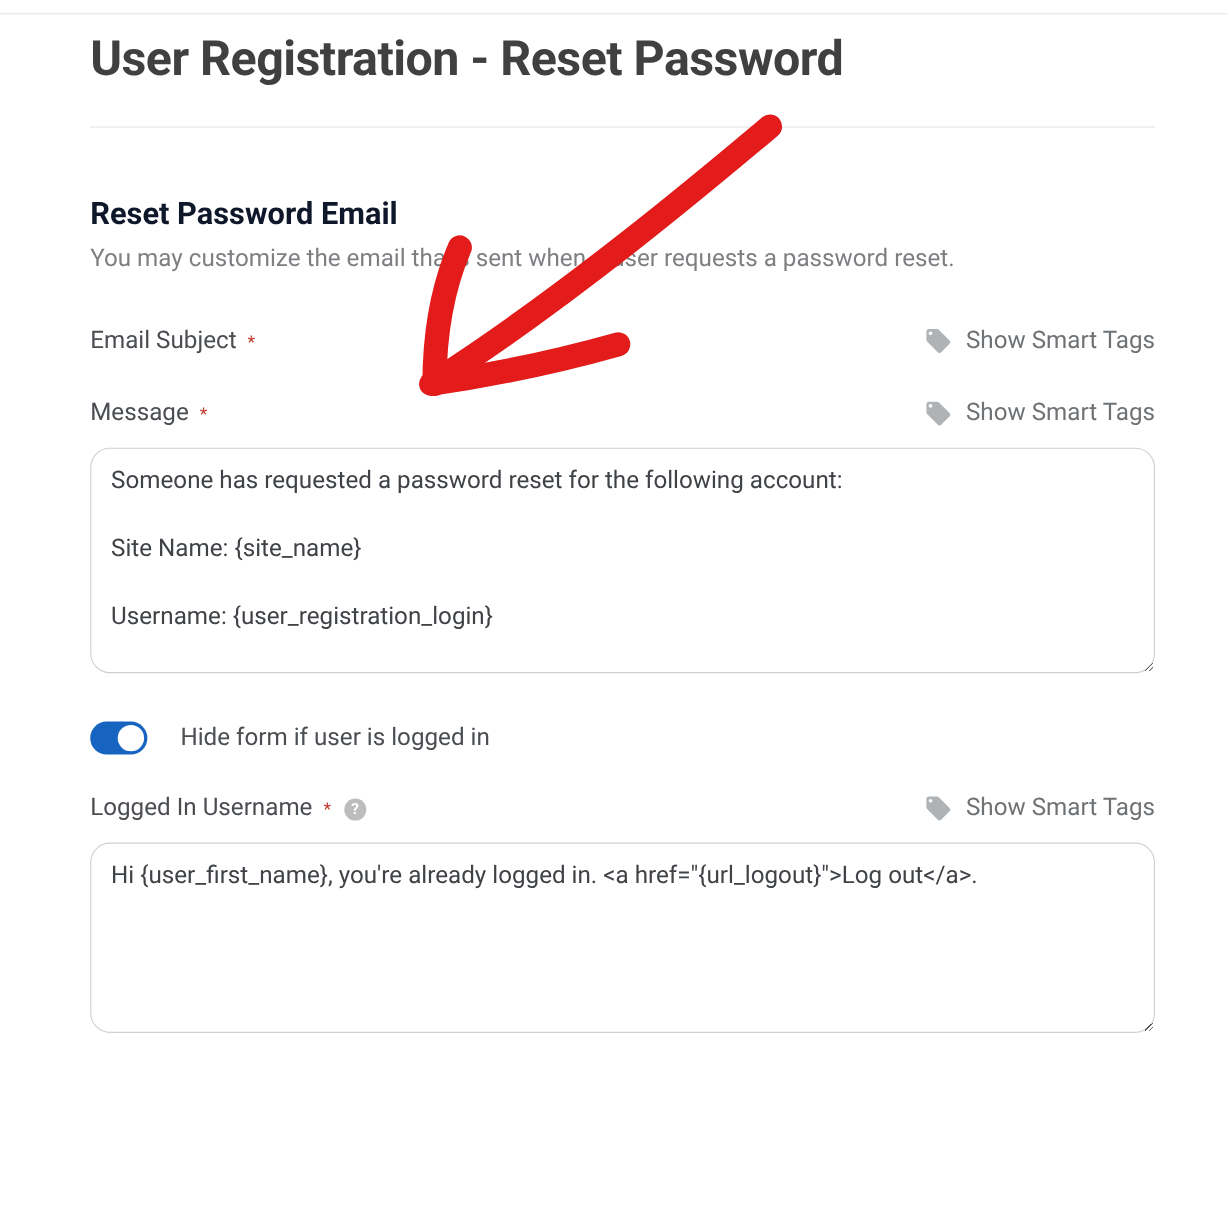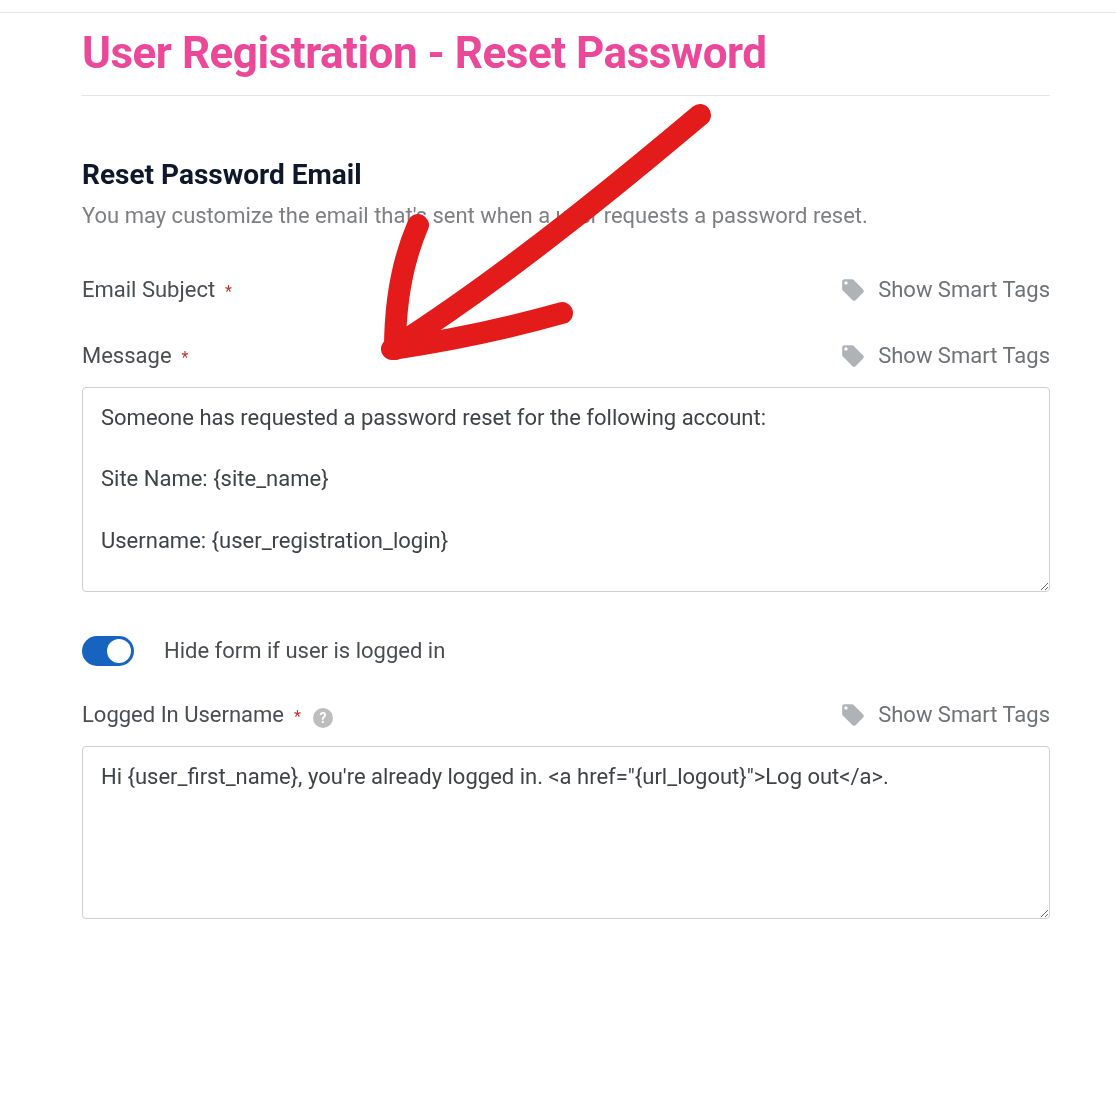--- a/index.html
+++ b/index.html
@@ -20,23 +20,23 @@
       height: 1px;
       margin-top: 12px;
     }
     .container {
       padding: 14px 66px 20px 82px;
       position: relative;
     }
     h1.page-title {
       font-size: 44px;
       font-weight: 700;
-      color: #ec4899;
+      color: #404040;
       letter-spacing: -0.5px;
-      margin-bottom: 16px;
+      margin-bottom: 36px;
     }
     .divider {
       border-top: 1px solid #e4e4e4;
       margin-bottom: 62px;
     }
     .section-title {
       font-size: 28px;
       font-weight: 700;
       color: #0f172a;
       margin-bottom: 10px;
@@ -46,21 +46,20 @@
       color: #7d7f82;
       margin-bottom: 46px;
       line-height: 1.35;
     }
     .field-block {
       margin-bottom: 40px;
     }
     .label-row {
       display: flex;
       justify-content: space-between;
-      align-items: center;
       margin-bottom: 18px;
     }
     .field-label {
       font-size: 22px;
       color: #4a4d51;
     }
     .required-star {
       color: #c0392b;
       margin-left: 6px;
     }
@@ -101,21 +100,21 @@
       border-radius: 6px;
       background: #fff;
       box-shadow: 0 1px 2px rgba(0,0,0,0.04);
     }
     .textarea {
       width: 100%;
       font-size: 22px;
       color: #3f4246;
       padding: 15px 18px;
       border: 1px solid #cfcfcf;
-      border-radius: 4px;
+      border-radius: 18px;
       background: #fff;
       font-family: inherit;
       line-height: 1.4;
       resize: both;
     }
     .textarea.message {
       height: 205px;
       overflow-y: scroll;
     }
     .textarea.loggedin {

